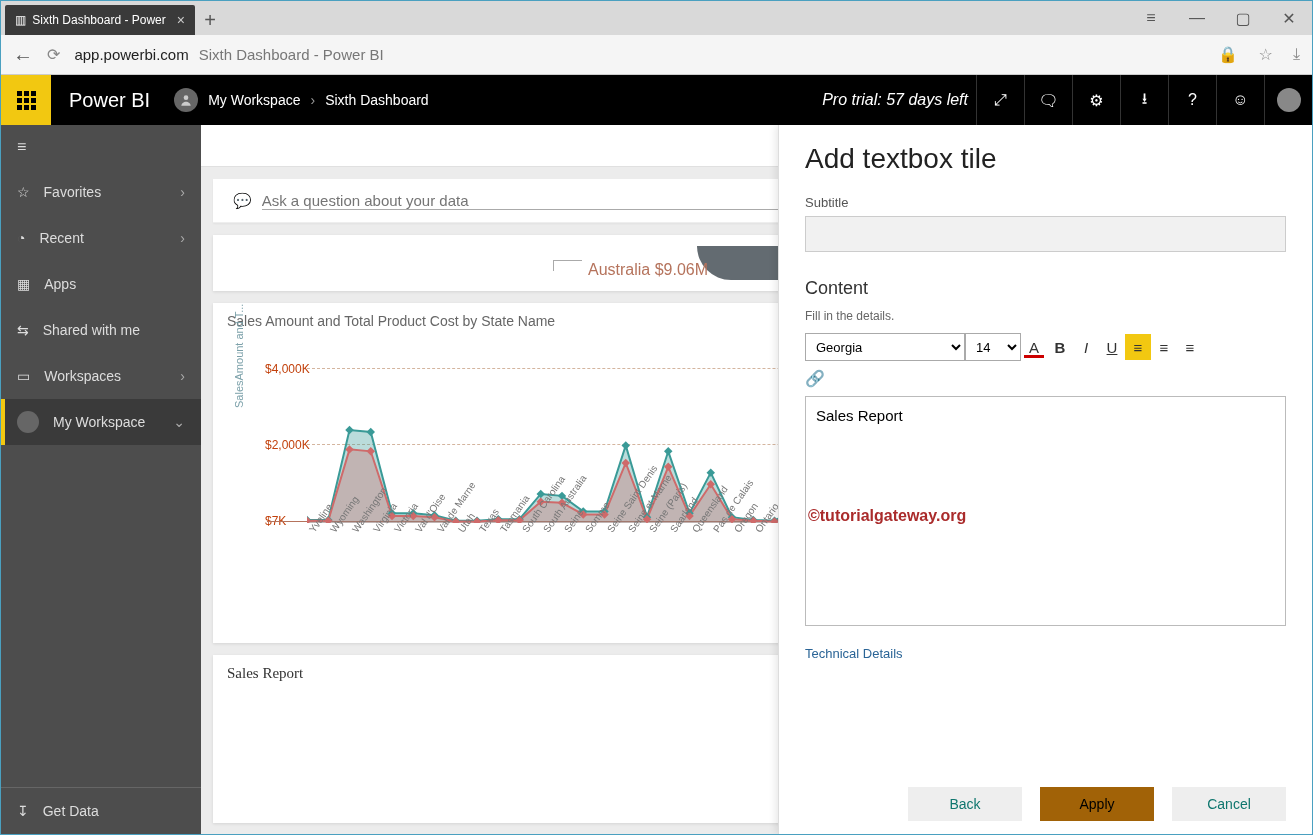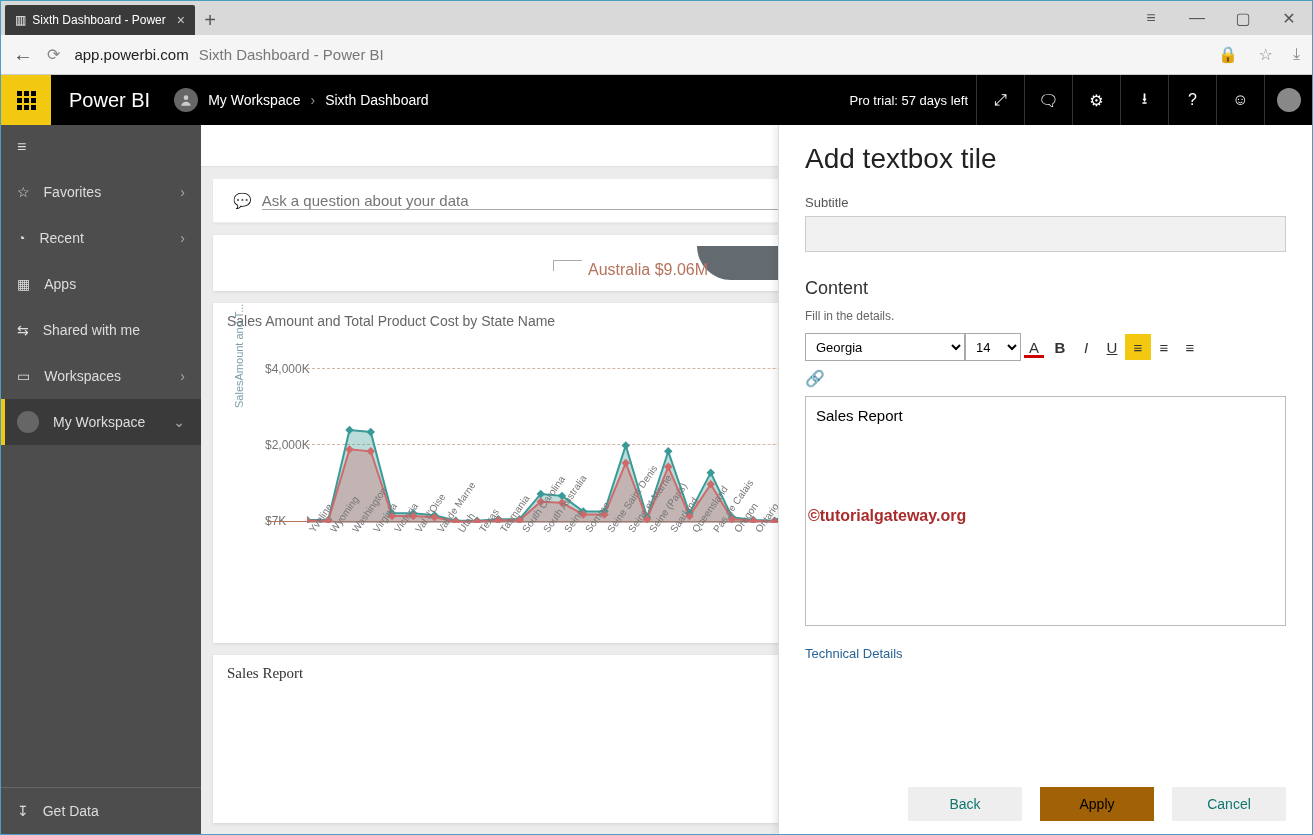--- a/index.html
+++ b/index.html
@@ -20,21 +20,21 @@
 
 
 .pbi-top { height:50px; background:#000; color:#fff; display:flex; align-items:center;}
 .waffle { width:50px; height:50px; background:#f2c811; display:flex; align-items:center; justify-content:center;}
 .waffle-grid { display:grid; grid-template-columns:repeat(3,5px); grid-template-rows:repeat(3,5px); gap:2px;}
 .waffle-grid span{ background:#000;}
 .brand { font-size:20px; font-weight:400; margin-left:18px;}
 .crumbs { display:flex; align-items:center; gap:10px; margin-left:24px; font-size:14px;}
 .crumbs .chev { color:#999;}
 .avatar-sm { width:24px; height:24px; border-radius:50%; background:#666; display:inline-flex; align-items:center; justify-content:center;}
-.trial { margin-left:auto; font-size:13px; padding-right:8px;}
+.trial { margin-left:auto; font-size:16px; padding-right:8px;font-style:italic;}
 .top-icons { display:flex;}
 .top-icons div { width:48px; height:50px; display:flex; align-items:center; justify-content:center; border-left:1px solid #333; font-size:16px;}
 
 
 .left-nav { position:absolute; top:124px; bottom:0; left:0; width:200px; background:#4d4d4d; color:#ddd; display:flex; flex-direction:column;}
 .nav-item { height:46px; display:flex; align-items:center; padding:0 16px; gap:14px; font-size:14px; cursor:pointer;}
 .nav-item .arrow { margin-left:auto; color:#aaa;}
 .nav-item.active { background:#3a3a3a; border-left:4px solid #f2c811; padding-left:12px;}
 .nav-bottom { margin-top:auto; border-top:1px solid #666;}
 .hamburger { height:44px; display:flex; align-items:center; padding:0 16px; color:#ddd;}
@@ -56,21 +56,21 @@
 .chart-tile { height:340px; position:relative;}
 .legend { text-align:right; font-size:13px; display:flex; justify-content:flex-end; gap:10px; align-items:center;}
 .legend .money { color:#b5735c; font-weight:600; margin-right:6px;}
 .legend .s1 { color:#3a9a97;}
 .legend .s2 { color:#cf6a6a;}
 .diamond { display:inline-block; width:9px; height:9px; transform:rotate(45deg); margin-right:4px;}
 .d1 { background:#3a9a97;} .d2 { background:#cf6a6a;}
 
 .chart-body { position:relative; height:200px; margin:18px 10px 0 40px;}
 .ylab { position:absolute; left:-34px; top:40px; transform:rotate(-90deg); transform-origin:left top; font-size:11px; color:#7ba0a9;}
-.ytick { position:absolute; left:-2px; font-size:12px; color:#737373;}
+.ytick { position:absolute; left:-2px; font-size:12px; color:#c2410c;}
 .ygrid { position:absolute; left:40px; right:0; border-top:1px dashed #d4b59f;}
 .xaxis { position:absolute; left:0; right:0; bottom:0; border-top:1px solid #b5735c;}
 .xticks { position:absolute; left:40px; right:0; top:160px; height:90px;}
 .xt { position:absolute; font-size:10px; color:#777; transform:rotate(-55deg); transform-origin:top left; white-space:nowrap;}
 svg.chart-svg { position:absolute; left:40px; top:0; right:0; height:155px; width:510px;}
 .xlabel-cut { position:absolute; right:10px; bottom:4px; font-size:12px; color:#666;}
 
 .text-tile { height:168px; }
 .text-tile .content { font-family:Georgia, serif; font-size:15px; color:#333; }
 

